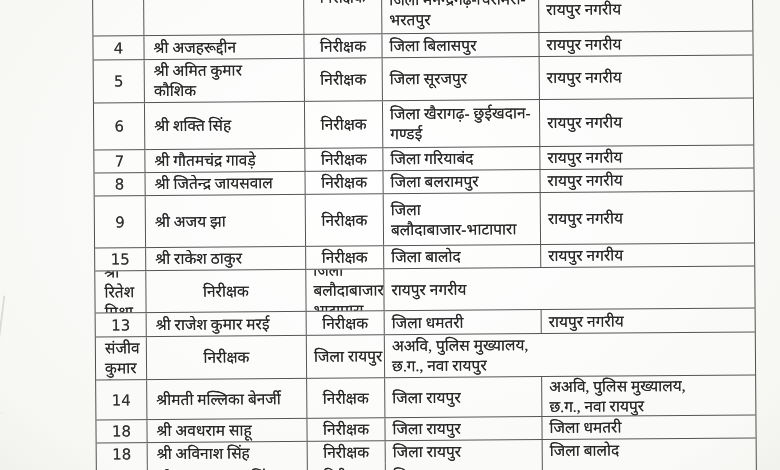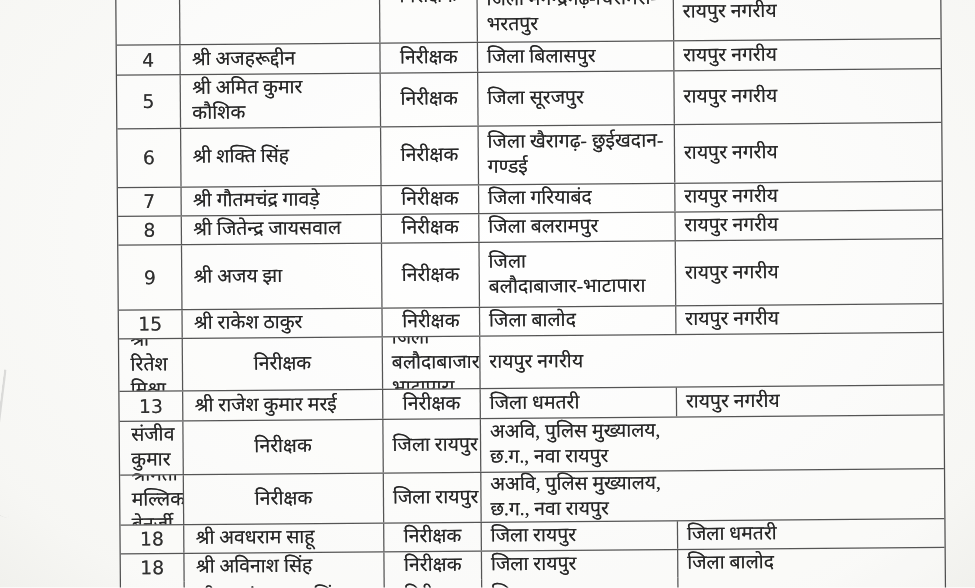--- a/index.html
+++ b/index.html
@@ -142,20 +142,21 @@
         <div class="cell post">रायपुर नगरीय</div>
       </div>
       <div class="row" style="height: 43px;">
         <div class="cell name">श्री संजीव कुमार मिश्रा</div>
         <div class="cell desg">निरीक्षक</div>
         <div class="cell dist">जिला रायपुर</div>
         <div class="cell post">अअवि, पुलिस मुख्यालय,
 छ.ग., नवा रायपुर</div>
       </div>
       <div class="row" style="height: 40px;">
+        <div class="cell sl">14</div>
         <div class="cell name">श्रीमती मल्लिका बेनर्जी</div>
         <div class="cell desg">निरीक्षक</div>
         <div class="cell dist">जिला रायपुर</div>
         <div class="cell post">अअवि, पुलिस मुख्यालय,
 छ.ग., नवा रायपुर</div>
       </div>
       <div class="row" style="height: 23px;">
         <div class="cell sl">18</div>
         <div class="cell name">श्री अवधराम साहू</div>
         <div class="cell desg">निरीक्षक</div>

